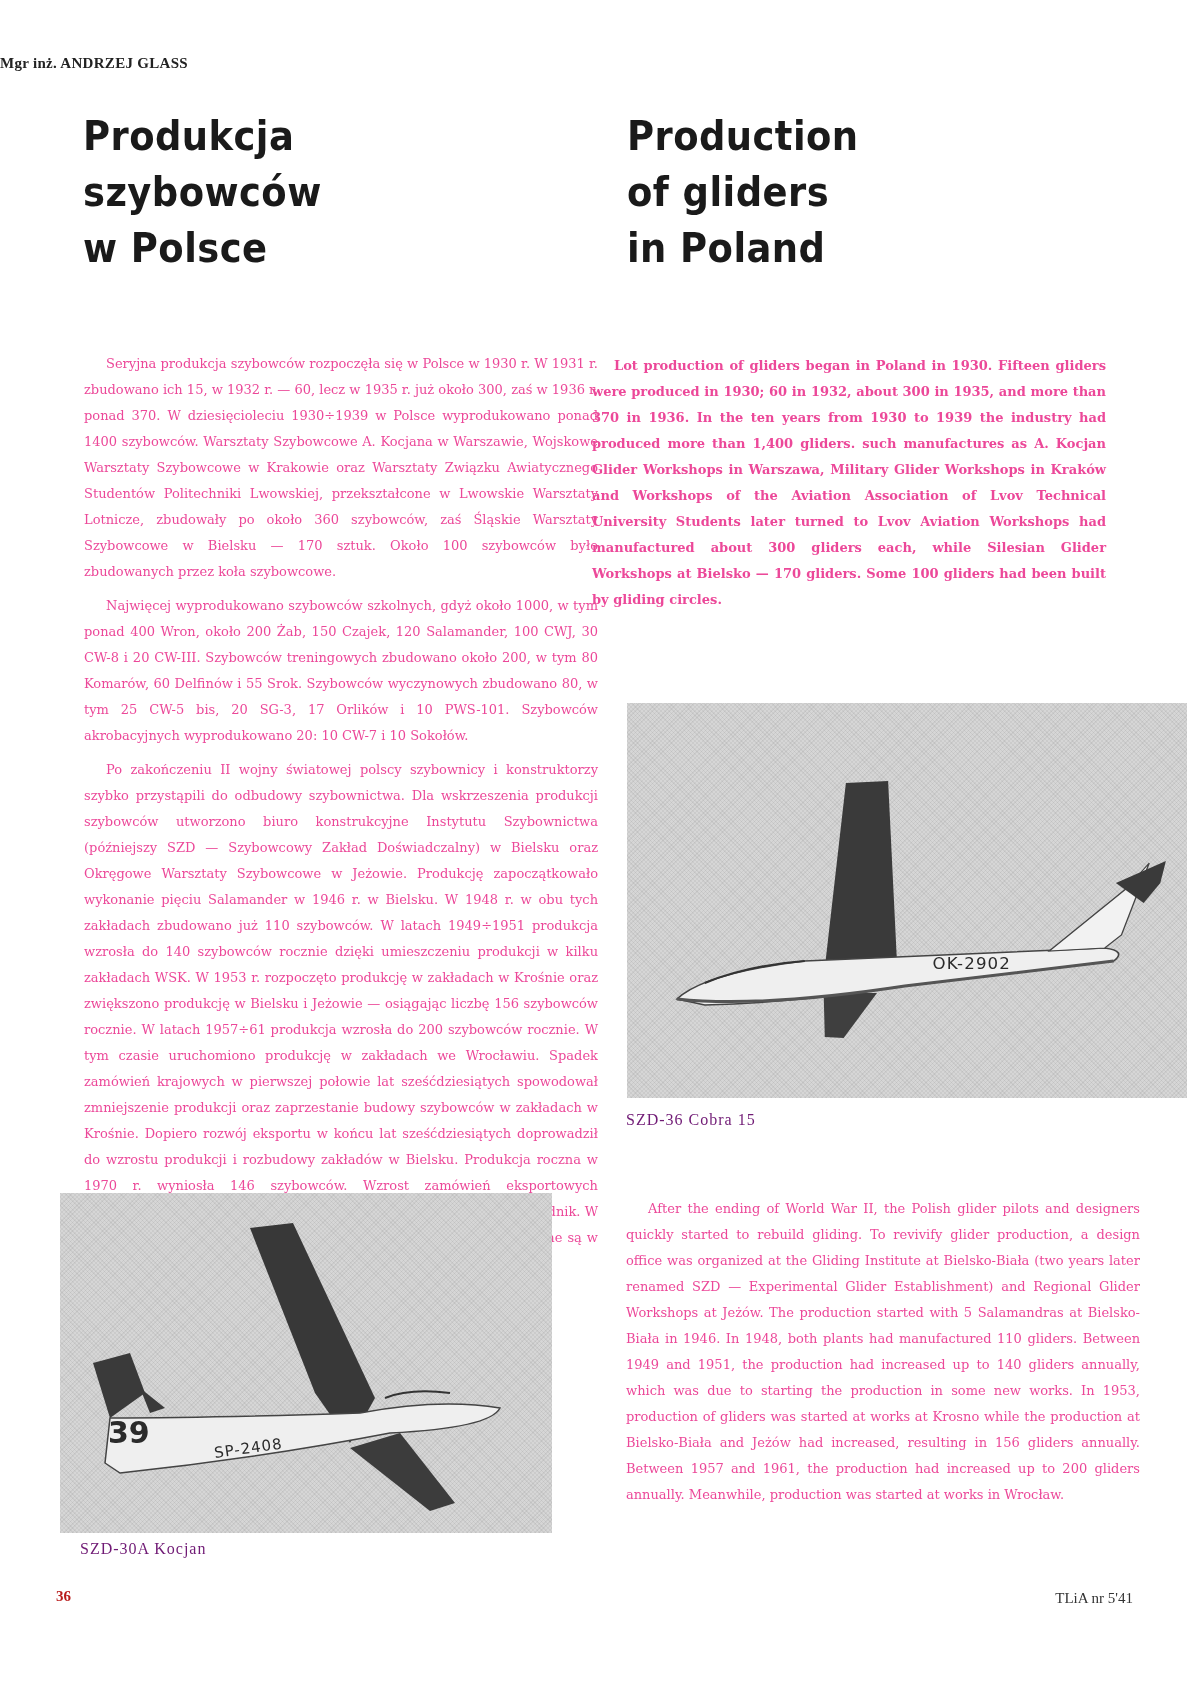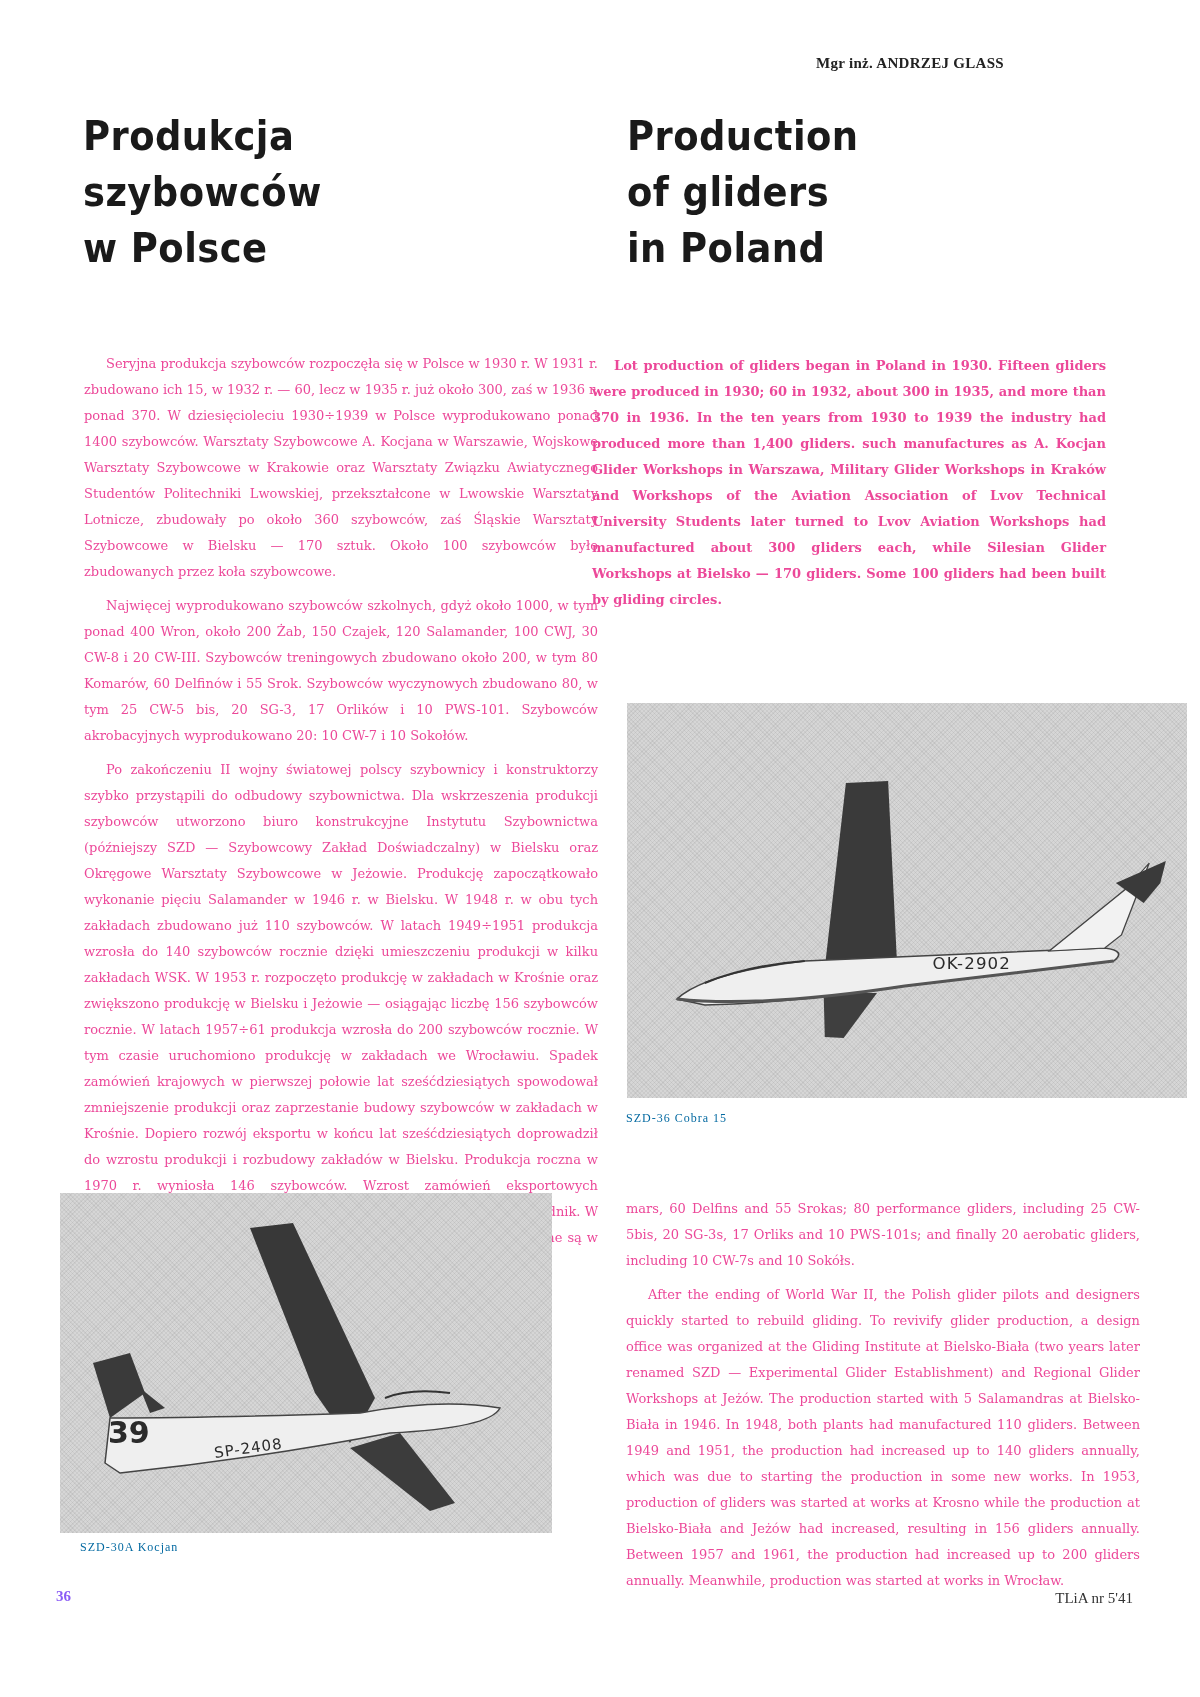--- a/index.html
+++ b/index.html
@@ -2,21 +2,21 @@
 <html><head>
 <meta charset="utf-8">
 <style>
   html, body { margin: 0; padding: 0; background: #ffffff; }
   body {
     width: 1200px; height: 1697px; position: relative; overflow: hidden;
     color: #1c1c1c;
     font-family: "DejaVu Serif", "Liberation Serif", serif;
   }
   .byline {
-    position: absolute; top: 55px; left: 0; width: 1004px; text-align: right;
+    position: absolute; top: 55px; left: 0; width: 1004px; text-align: left;
     font-family: "Liberation Serif", serif; font-size: 15px; font-weight: bold;
     letter-spacing: 0.3px; color: #222;
   }
   .title {
     position: absolute; top: 108px;
     font-family: "DejaVu Sans", "Liberation Sans", sans-serif;
     font-weight: bold; font-size: 41px; line-height: 56px; color: #1a1a1a;
     letter-spacing: 0.5px; transform: scaleX(0.9); transform-origin: left top;
   }
   .title .line { display: block; }
@@ -39,28 +39,28 @@
       repeating-linear-gradient(45deg, rgba(0,0,0,0.05) 0 1px, transparent 1px 3px),
       repeating-linear-gradient(-45deg, rgba(0,0,0,0.05) 0 1px, transparent 1px 3px),
       #d6d6d6;
   }
   .photo svg { position: absolute; left: 0; top: 0; width: 100%; height: 100%; }
   .photo-cobra { left: 627px; top: 703px; width: 560px; height: 395px; }
   .photo-pirat { left: 60px; top: 1193px; width: 492px; height: 340px; }
 
   .caption {
     position: absolute; font-family: "Liberation Serif", serif;
-    font-size: 12px; letter-spacing: 1px; color: #0369a1;
+    font-size: 16px; letter-spacing: 1px; color: #701a75;
   }
   .caption-cobra { left: 626px; top: 1111px; }
   .caption-pirat { left: 80px; top: 1540px; }
 
   .footer-page {
     position: absolute; left: 56px; top: 1588px;
-    font-family: "Liberation Serif", serif; font-size: 15px; font-weight: bold; color: #8b5cf6;
+    font-family: "Liberation Serif", serif; font-size: 15px; font-weight: bold; color: #b91c1c;
   }
   .footer-journal {
     position: absolute; right: 67px; top: 1590px;
     font-family: "Liberation Serif", serif; font-size: 15px; color: #333;
   }
   .reg { font-family: "DejaVu Sans", sans-serif; font-size: 15px; fill: #2a2a2a; letter-spacing: 1px; }
 </style>
 </head>
 <body>
 
@@ -120,18 +120,17 @@
 
     <polygon points="33,170 70,160 85,200 50,225" fill="#3a3a3a"></polygon>
     <polygon points="80,195 105,215 90,220" fill="#3a3a3a"></polygon>
     <text x="48" y="250" font-family="DejaVu Sans, sans-serif" font-size="30" font-weight="bold" fill="#2b2b2b">39</text>
     <text class="reg" x="155" y="265" transform="rotate(-8 155 265)">SP-2408</text>
   </svg>
 </div>
 <div class="caption caption-pirat">SZD-30A Kocjan</div>
 
 <div class="col col-en-bottom">
-  <p style="text-indent:0">mars, 60 Delfins and 55 Srokas; 80 performance gliders, including 25 CW-5bis, 20 SG-3s, 17 Orliks and 10 PWS-101s; and finally 20 aerobatic gliders, including 10 CW-7s and 10 Sokółs.</p>
   <p>After the ending of World War II, the Polish glider pilots and designers quickly started to rebuild gliding. To revivify glider production, a design office was organized at the Gliding Institute at Bielsko-Biała (two years later renamed SZD — Experimental Glider Establishment) and Regional Glider Workshops at Jeżów. The production started with 5 Salamandras at Bielsko-Biała in 1946. In 1948, both plants had manufactured 110 gliders. Between 1949 and 1951, the production had increased up to 140 gliders annually, which was due to starting the production in some new works. In 1953, production of gliders was started at works at Krosno while the production at Bielsko-Biała and Jeżów had increased, resulting in 156 gliders annually. Between 1957 and 1961, the production had increased up to 200 gliders annually. Meanwhile, production was started at works in Wrocław.</p>
 </div>
 
 <div class="footer-page">36</div>
 <div class="footer-journal">TLiA nr 5'41</div>
 
 </body></html>

